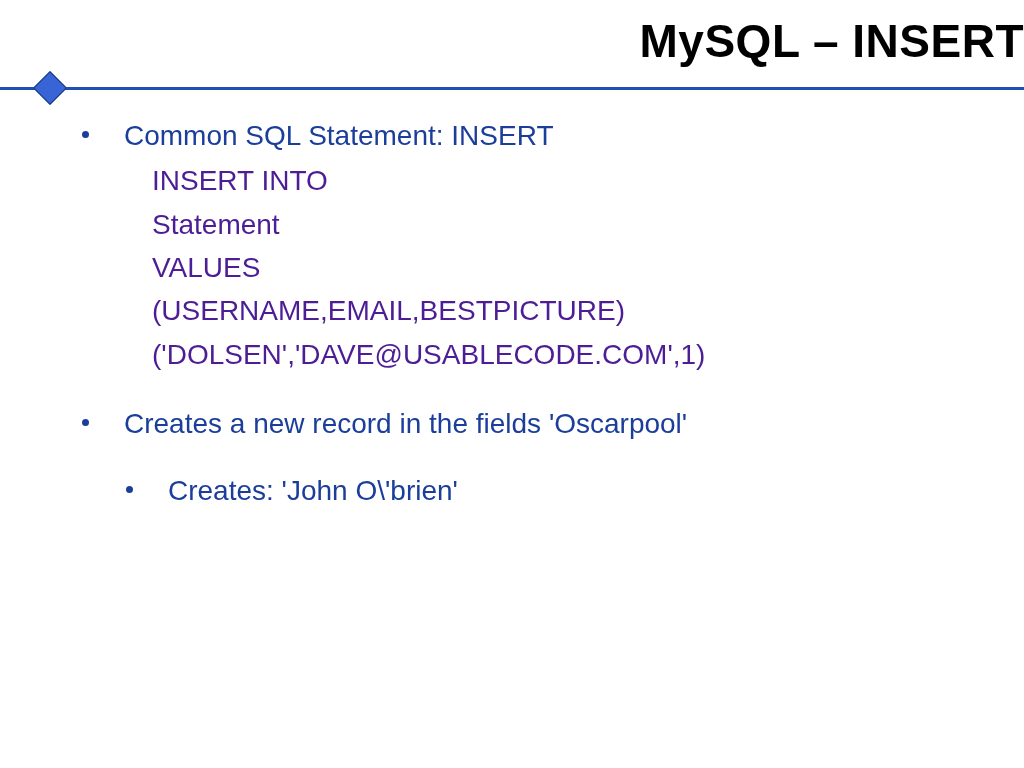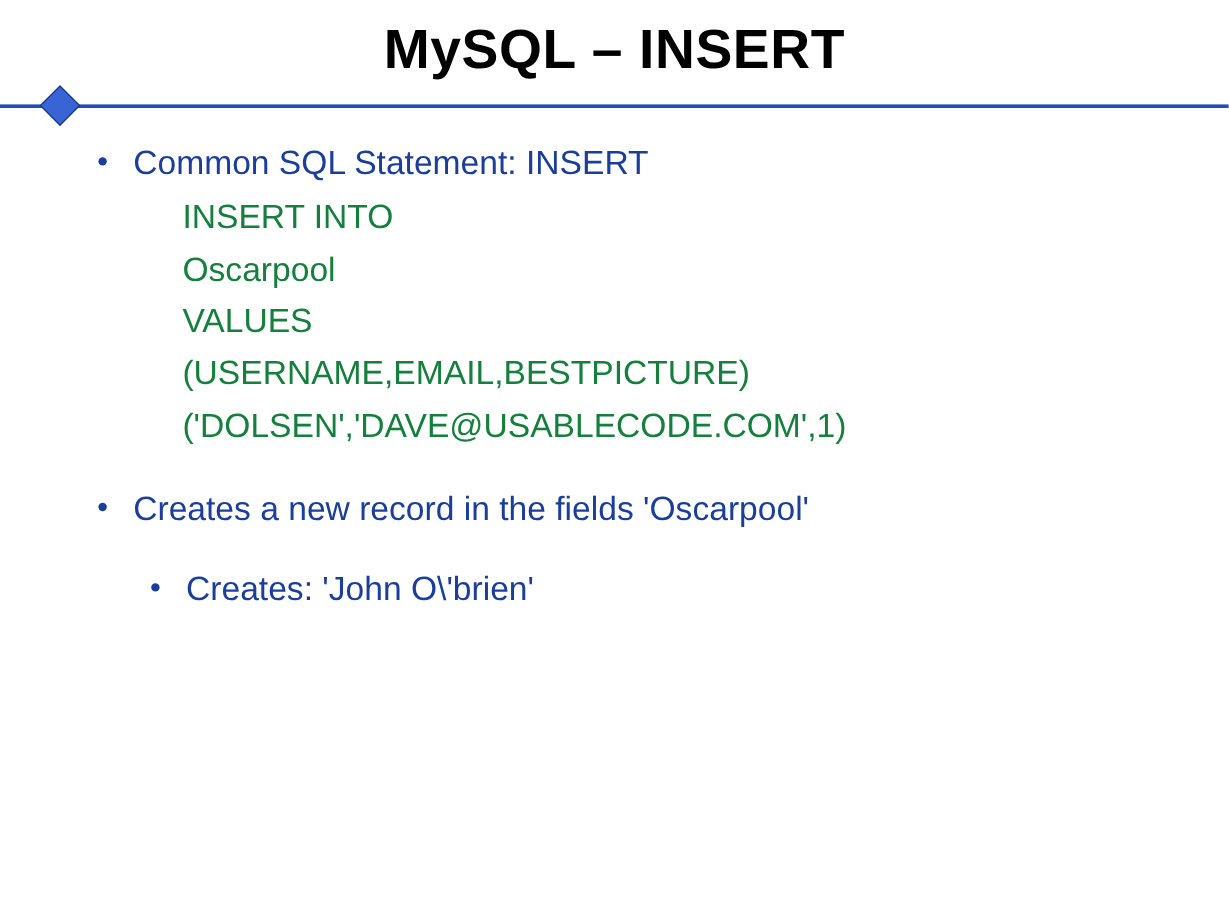--- a/index.html
+++ b/index.html
@@ -5,21 +5,21 @@
     * { margin: 0; padding: 0; box-sizing: border-box; }
     body {
       width: 1024px;
       height: 768px;
       background: #ffffff;
       font-family: Arial, Helvetica, sans-serif;
       position: relative;
       overflow: hidden;
     }
     .title-area {
-      text-align: center;
+      text-align: right;
       padding-top: 14px;
       padding-bottom: 8px;
     }
     .title {
       font-size: 46px;
       font-weight: bold;
       color: #000;
       letter-spacing: 0.5px;
     }
     .divider-wrap {
@@ -46,20 +46,21 @@
       border: 1px solid #18367f;
     }
     .content {
       padding-left: 82px;
       padding-right: 40px;
     }
     .bullet-row {
       display: flex;
       align-items: flex-start;
       margin-bottom: 4px;
+      gap: 13px;
     }
     .bullet-dot {
       width: 7px;
       height: 7px;
       background: #1b3e9b;
       border-radius: 50%;
       margin-top: 15px;
       margin-right: 22px;
       flex-shrink: 0;
     }
@@ -68,21 +69,21 @@
       color: #1b3e9b;
       line-height: 1.4;
     }
     .code-block {
       margin-left: 70px;
       margin-top: 2px;
       margin-bottom: 28px;
     }
     .code-line {
       font-size: 28px;
-      color: #15803d;
+      color: #4c1d95;
       line-height: 1.55;
       text-transform: uppercase;
     }
     .code-line.nocap { text-transform: none; }
     .spacer { height: 8px; }
     .indent {
       margin-left: 44px;
     }
   </style>
 </head>
@@ -99,21 +100,21 @@
 
 <div class="content">
 
   <div class="bullet-row">
     <div class="bullet-dot"></div>
     <div class="bullet-text">Common SQL Statement: INSERT</div>
   </div>
 
   <div class="code-block">
     <div class="code-line">INSERT INTO</div>
-    <div class="code-line nocap">Oscarpool</div>
+    <div class="code-line nocap">Statement</div>
     <div class="code-line">VALUES</div>
     <div class="code-line">(USERNAME,EMAIL,BESTPICTURE)</div>
     <div class="code-line">('DOLSEN','DAVE@USABLECODE.COM',1)</div>
   </div>
 
   <div class="bullet-row">
     <div class="bullet-dot"></div>
     <div class="bullet-text">Creates a new record in the fields 'Oscarpool'</div>
   </div>
   <div class="spacer"></div>

